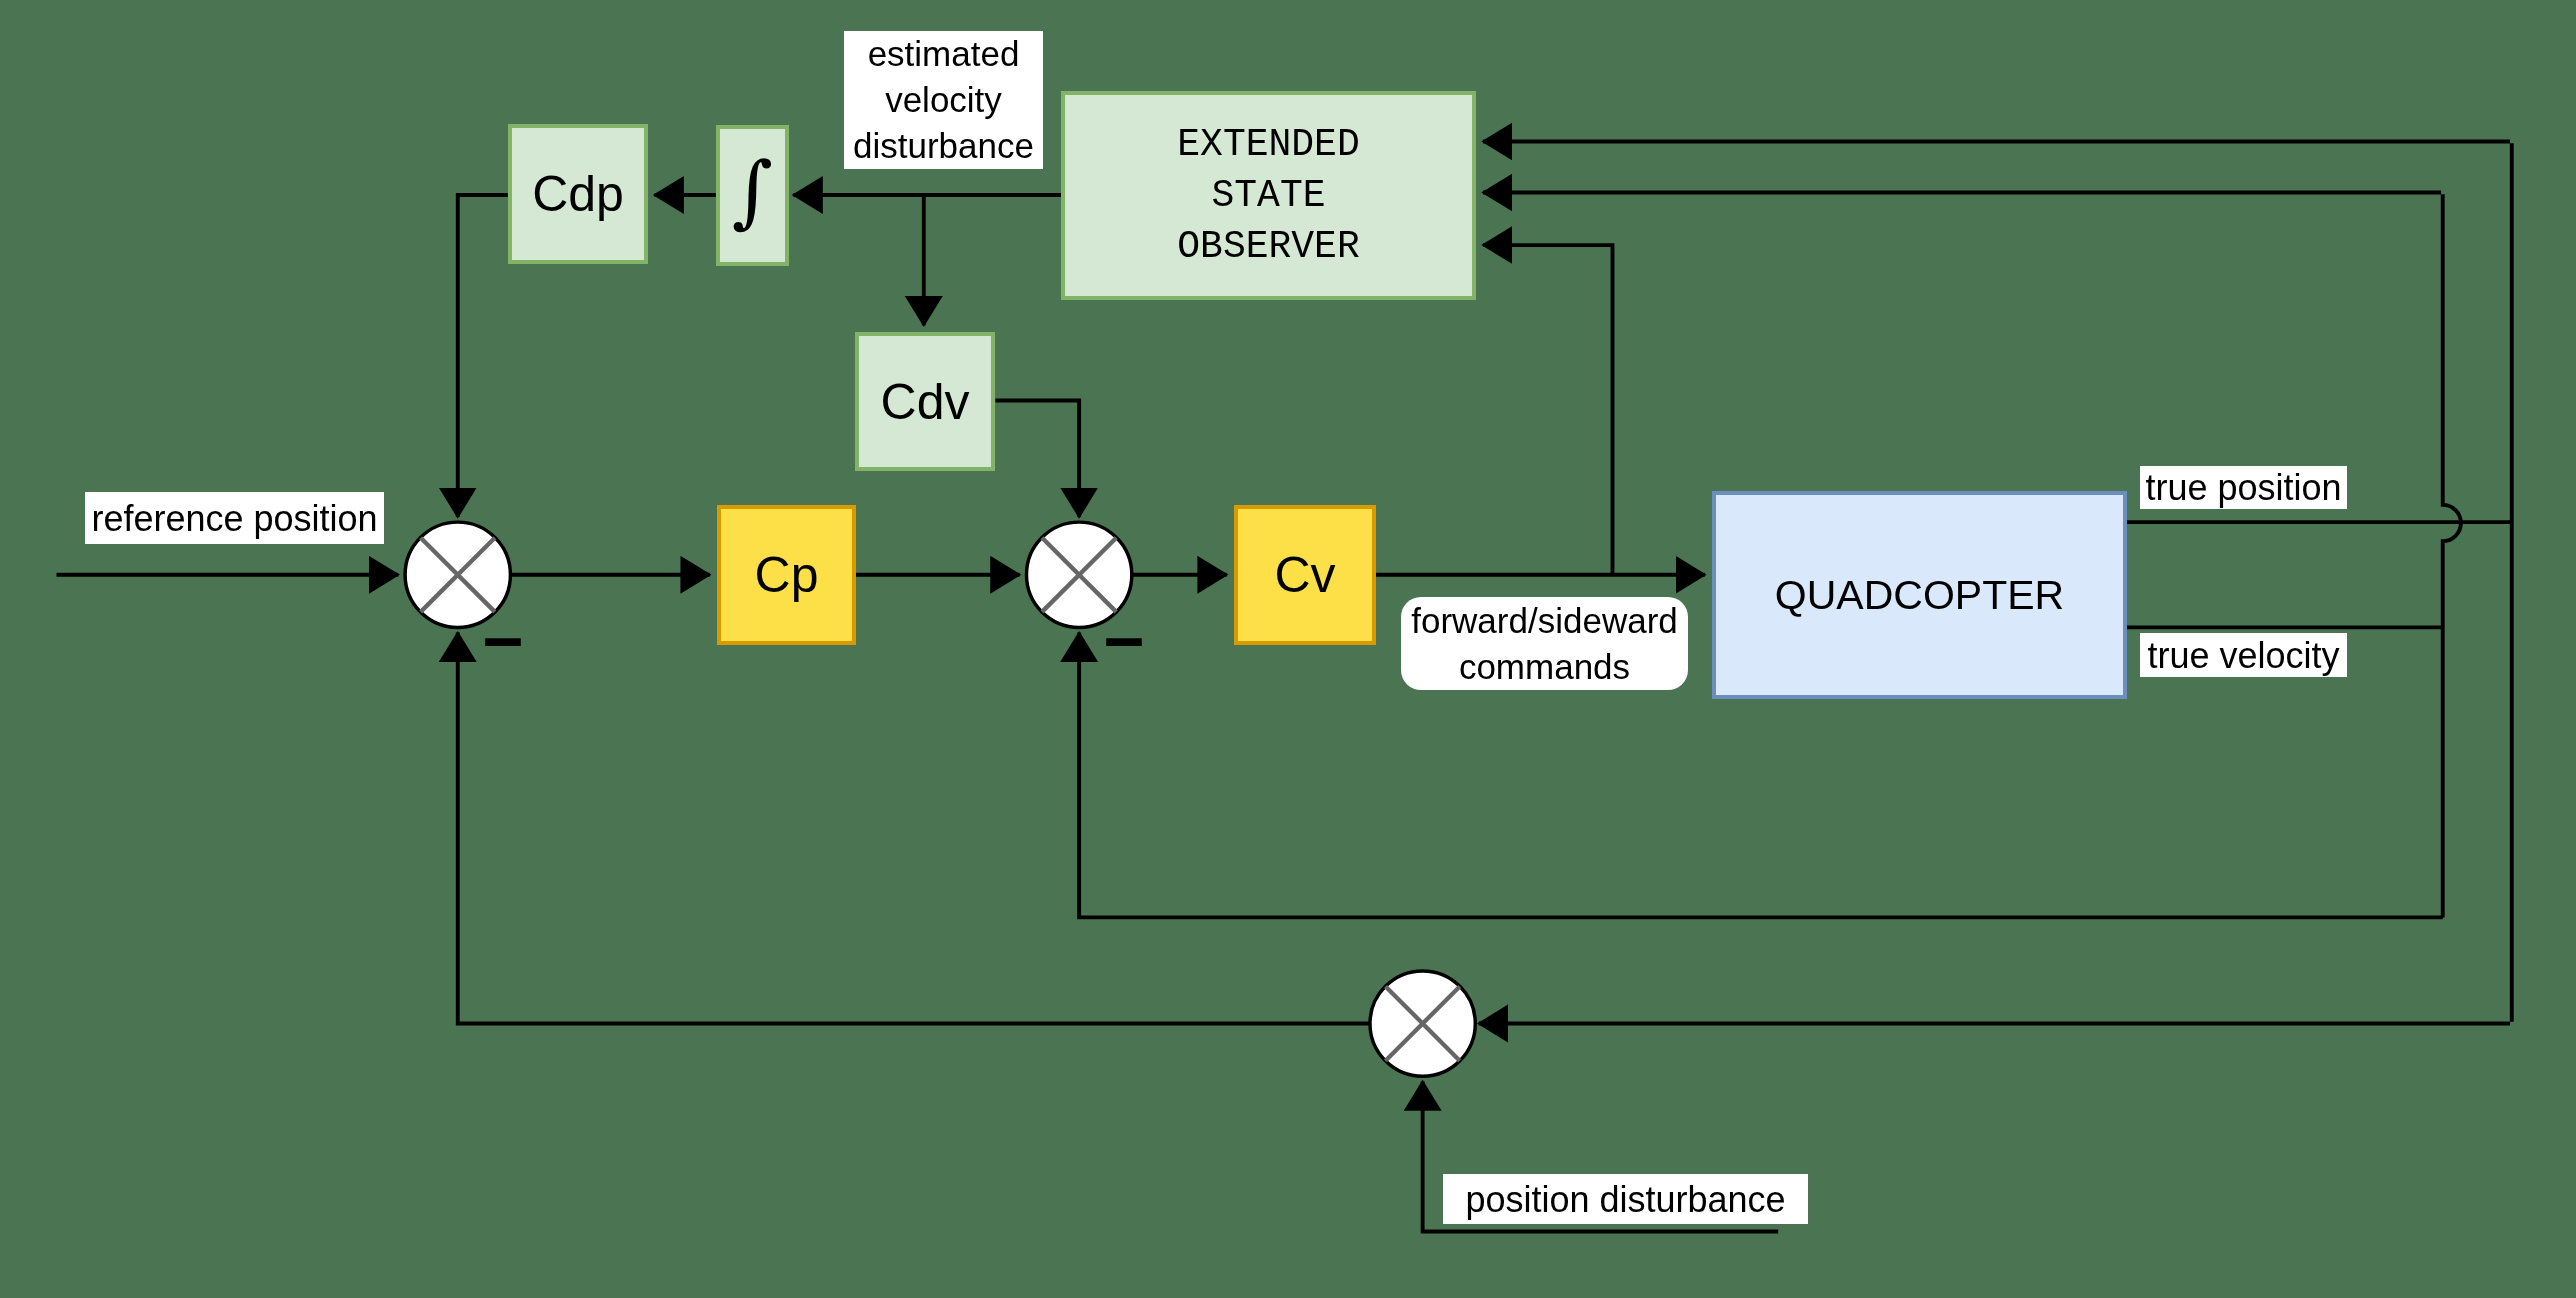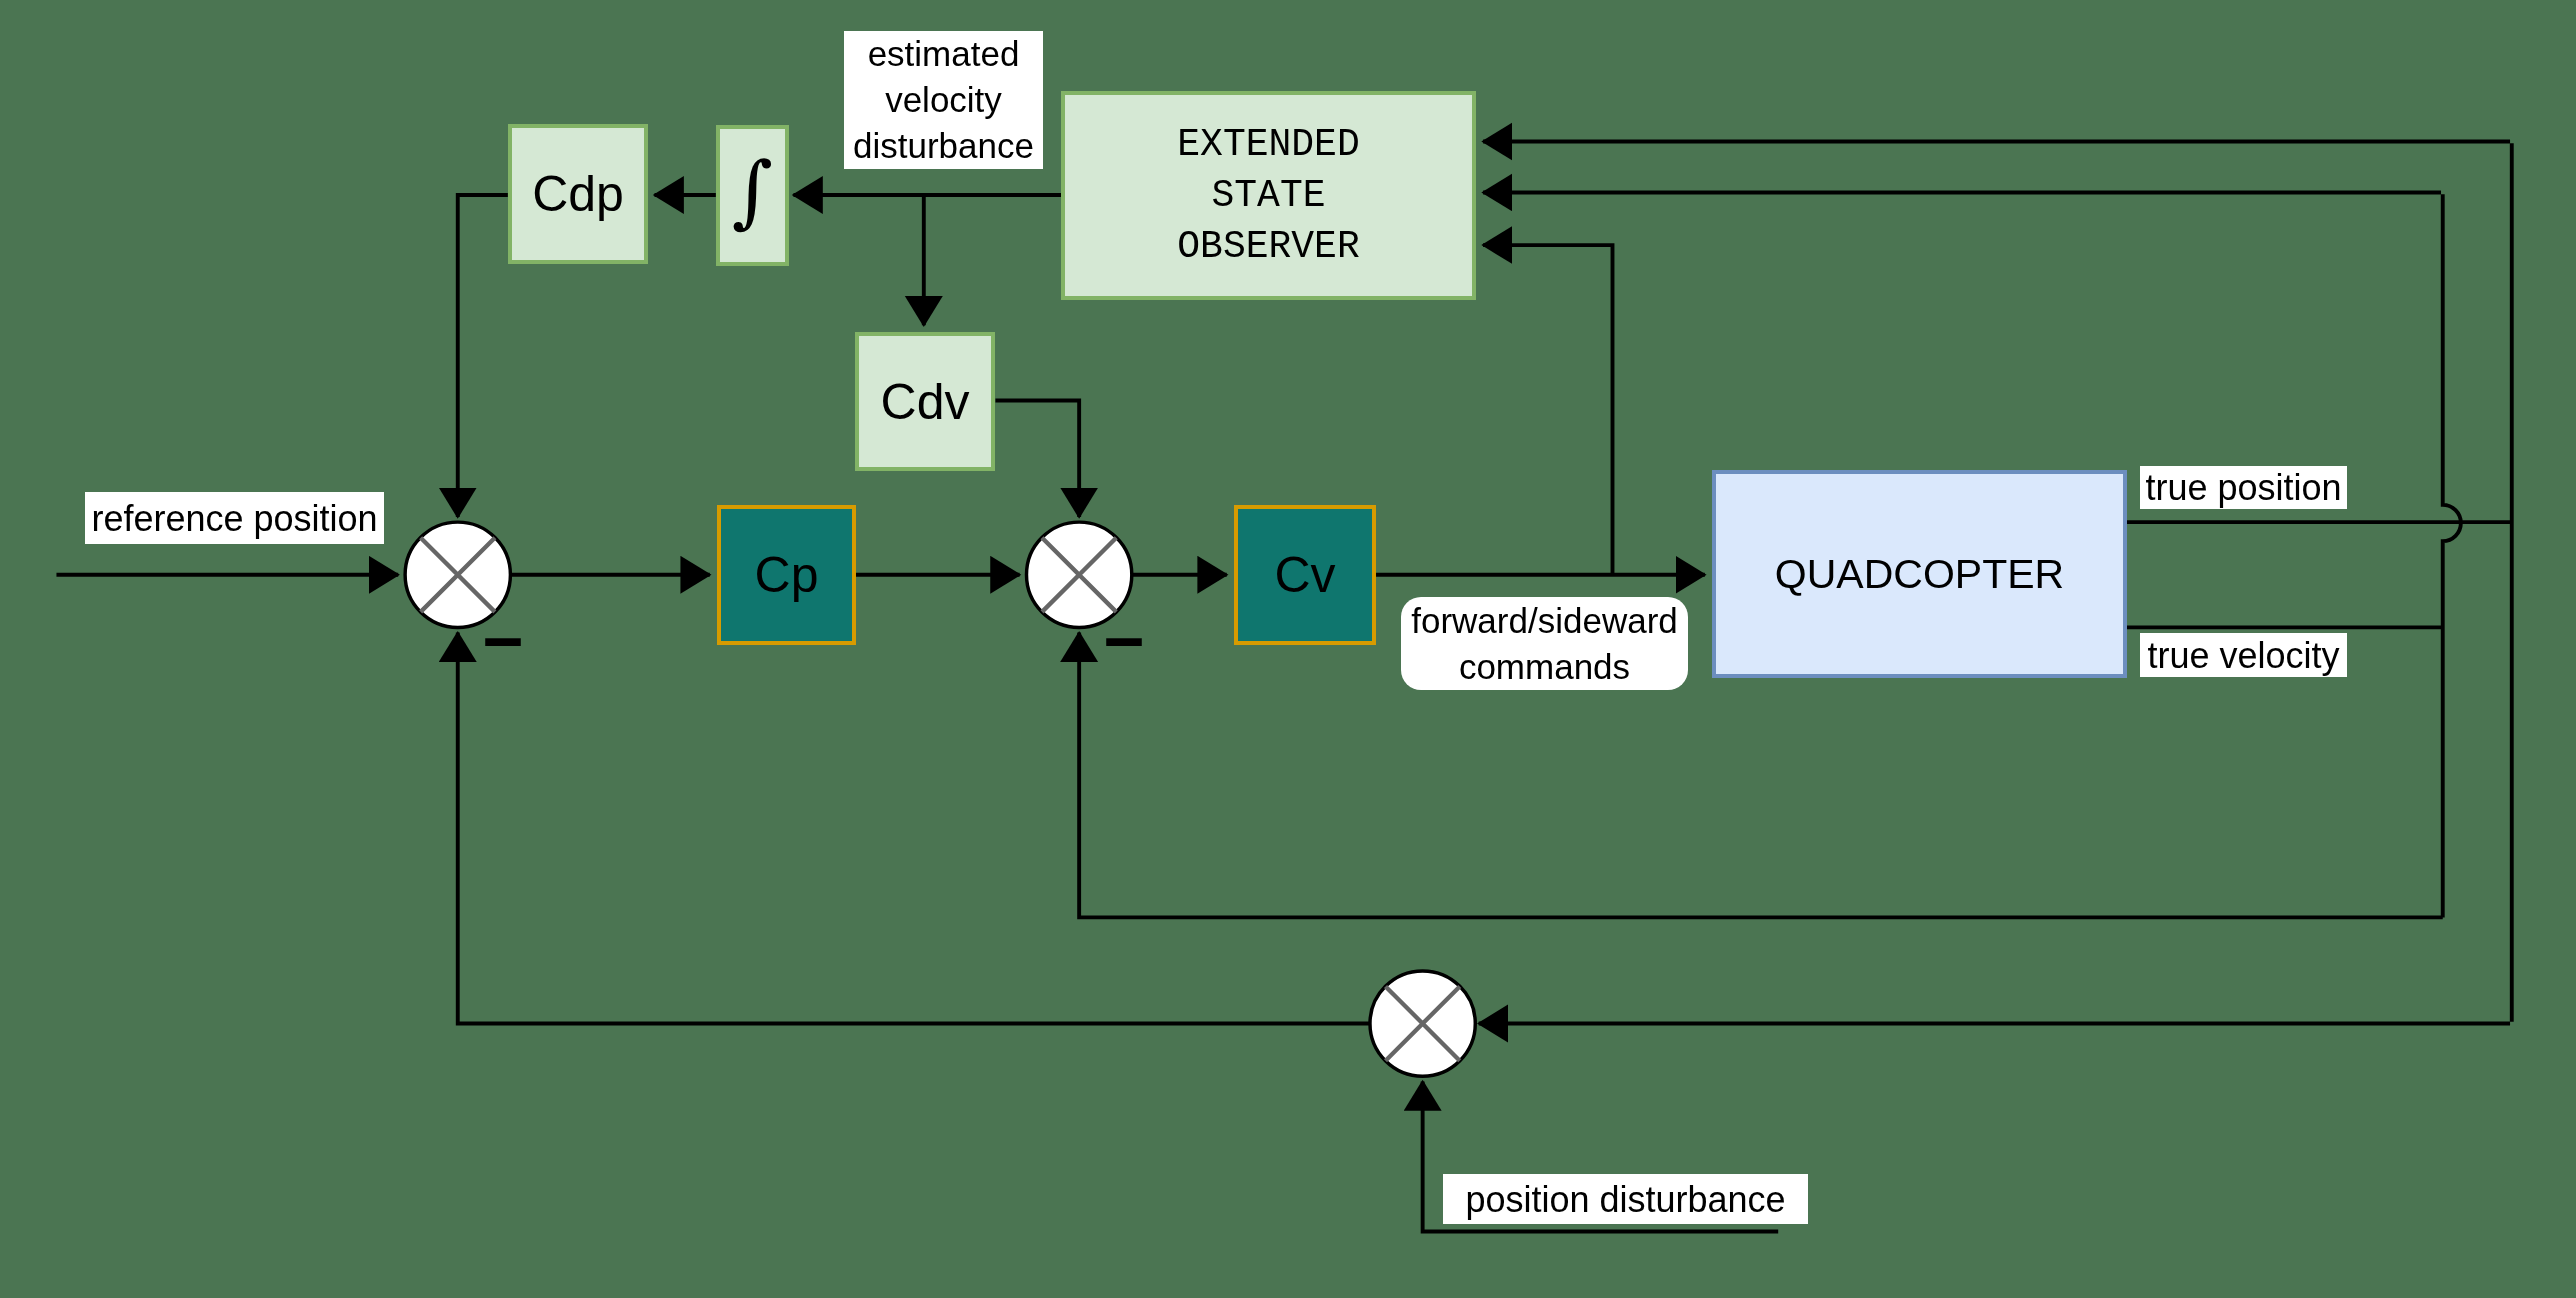--- a/index.html
+++ b/index.html
@@ -19,25 +19,25 @@
   .block {
     position: absolute;
     display: flex;
     align-items: center;
     justify-content: center;
     text-align: center;
     color: #000;
     box-sizing: border-box;
   }
   .block.green  { background: #d5e8d4; border: 4.3px solid #82b366; }
-  .block.orange { background: #0f766e; border: 4.3px solid #d79b00; }
+  .block.orange { background: #fde047; border: 4.3px solid #d79b00; }
   .block.blue   { background: #dae8fc; border: 4.3px solid #6c8ebf; }
   .gain-font { font-size: 50px; }
   .eso-font  { font-size: 38px; line-height: 51px; }
-  .quad-font { font-size: 41px; }
+  .quad-font { font-size: 41px; margin-top: 21px; }
   .int-font  { font-family: "DejaVu Serif", serif; font-size: 79px; padding-bottom: 8.6px; }
   .label-box {
     position: absolute;
     background: #ffffff;
     color: #000;
     display: flex;
     flex-direction: column;
     align-items: center;
     justify-content: center;
     text-align: center;

